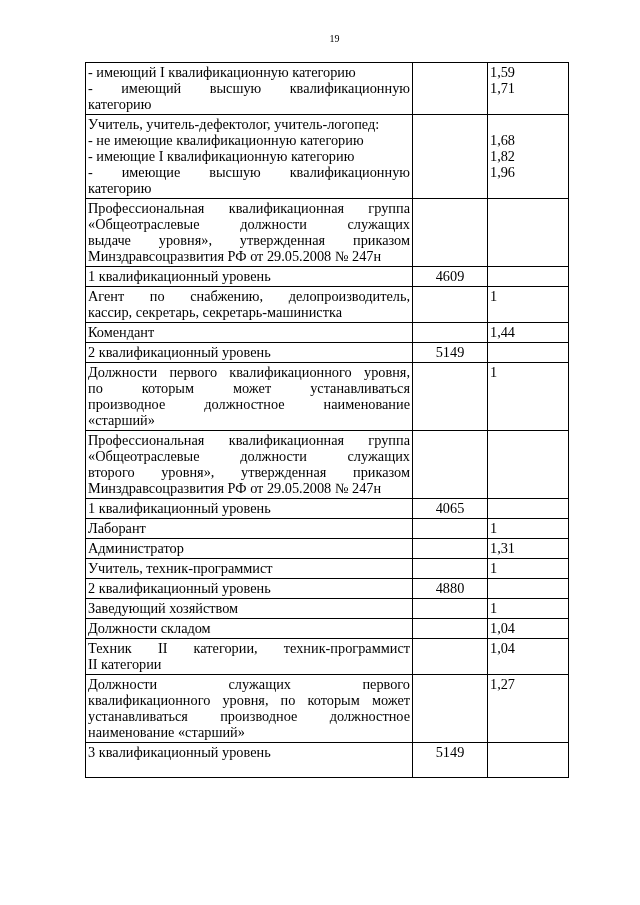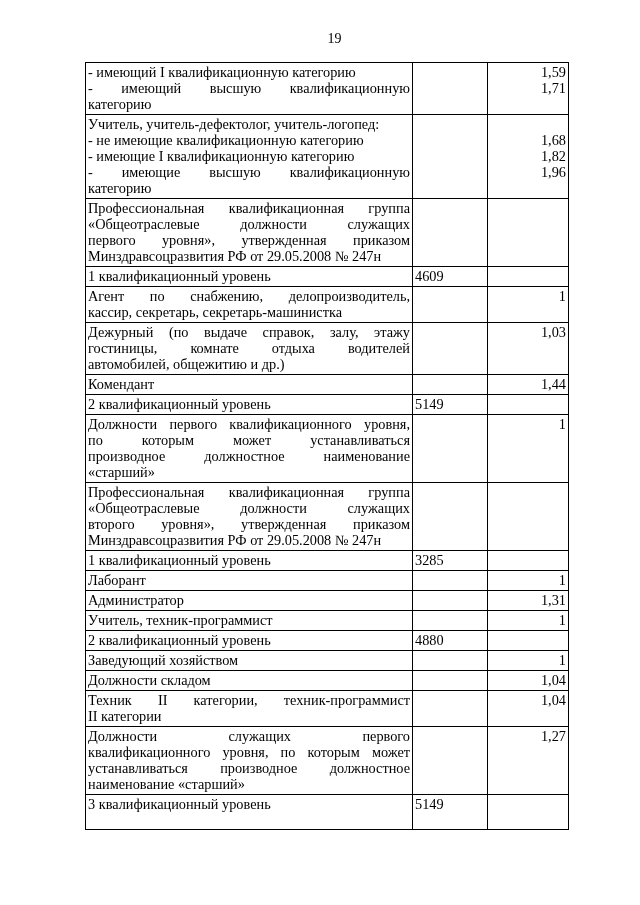--- a/index.html
+++ b/index.html
@@ -11,43 +11,43 @@
     overflow: hidden;
     font-family: "Liberation Serif", "DejaVu Serif", serif;
     color: #000000;
   }
   .page-number {
     position: absolute;
     top: 31px;
     left: 93px;
     width: 483px;
     text-align: center;
-    font-size: 14px;
+    font-size: 10px;
     line-height: 16px;
   }
   table.doc {
     position: absolute;
     top: 62px;
     left: 85px;
     width: 483px;
     border-collapse: collapse;
     table-layout: fixed;
     border-radius: 11px;
   }
   table.doc td {
     border: 1px solid #000000;
     vertical-align: top;
     font-size: 14.3px;
     line-height: 16px;
     padding: 1px 2px 2px 2px;
     overflow: hidden;
   }
   td.c1 { padding-left: 5px; padding-right: 4px; text-align: left; }
-  td.c2 { text-align: left; }
-  td.c3 { text-align: right; }
+  td.c2 { text-align: center; }
+  td.c3 { text-align: left; }
   .ln { white-space: nowrap; }
   td.c1 .ln.jl {
     white-space: normal;
     text-align: justify;
     text-align-last: justify;
   }
   table.doc tr:last-child td { height: 31px; margin-top: 48px; }
 </style>
 </head>
 <body>
@@ -91,21 +91,21 @@
             <div class="ln">&nbsp;</div>
             <div class="ln">1,68</div>
             <div class="ln">1,82</div>
             <div class="ln">1,96</div>
           </td>
         </tr>
         <tr>
           <td class="c1">
             <div class="ln jl">Профессиональная квалификационная группа</div>
             <div class="ln jl">«Общеотраслевые должности служащих</div>
-            <div class="ln jl">первого уровня», утвержденная приказом</div>
+            <div class="ln jl">выдаче уровня», утвержденная приказом</div>
             <div class="ln">Минздравсоцразвития РФ от 29.05.2008 № 247н</div>
           </td>
           <td class="c2">
             <div class="ln">&nbsp;</div>
           </td>
           <td class="c3">
             <div class="ln">&nbsp;</div>
           </td>
         </tr>
         <tr>
@@ -122,33 +122,20 @@
         <tr>
           <td class="c1">
             <div class="ln jl">Агент по снабжению, делопроизводитель,</div>
             <div class="ln">кассир, секретарь, секретарь-машинистка</div>
           </td>
           <td class="c2">
             <div class="ln">&nbsp;</div>
           </td>
           <td class="c3">
             <div class="ln">1</div>
-          </td>
-        </tr>
-        <tr>
-          <td class="c1">
-            <div class="ln jl">Дежурный (по выдаче справок, залу, этажу</div>
-            <div class="ln jl">гостиницы, комнате отдыха водителей</div>
-            <div class="ln">автомобилей, общежитию и др.)</div>
-          </td>
-          <td class="c2">
-            <div class="ln">&nbsp;</div>
-          </td>
-          <td class="c3">
-            <div class="ln">1,03</div>
           </td>
         </tr>
         <tr>
           <td class="c1">
             <div class="ln">Комендант</div>
           </td>
           <td class="c2">
             <div class="ln">&nbsp;</div>
           </td>
           <td class="c3">
@@ -192,21 +179,21 @@
           </td>
           <td class="c3">
             <div class="ln">&nbsp;</div>
           </td>
         </tr>
         <tr>
           <td class="c1">
             <div class="ln">1 квалификационный уровень</div>
           </td>
           <td class="c2">
-            <div class="ln">3285</div>
+            <div class="ln">4065</div>
           </td>
           <td class="c3">
             <div class="ln">&nbsp;</div>
           </td>
         </tr>
         <tr>
           <td class="c1">
             <div class="ln">Лаборант</div>
           </td>
           <td class="c2">

